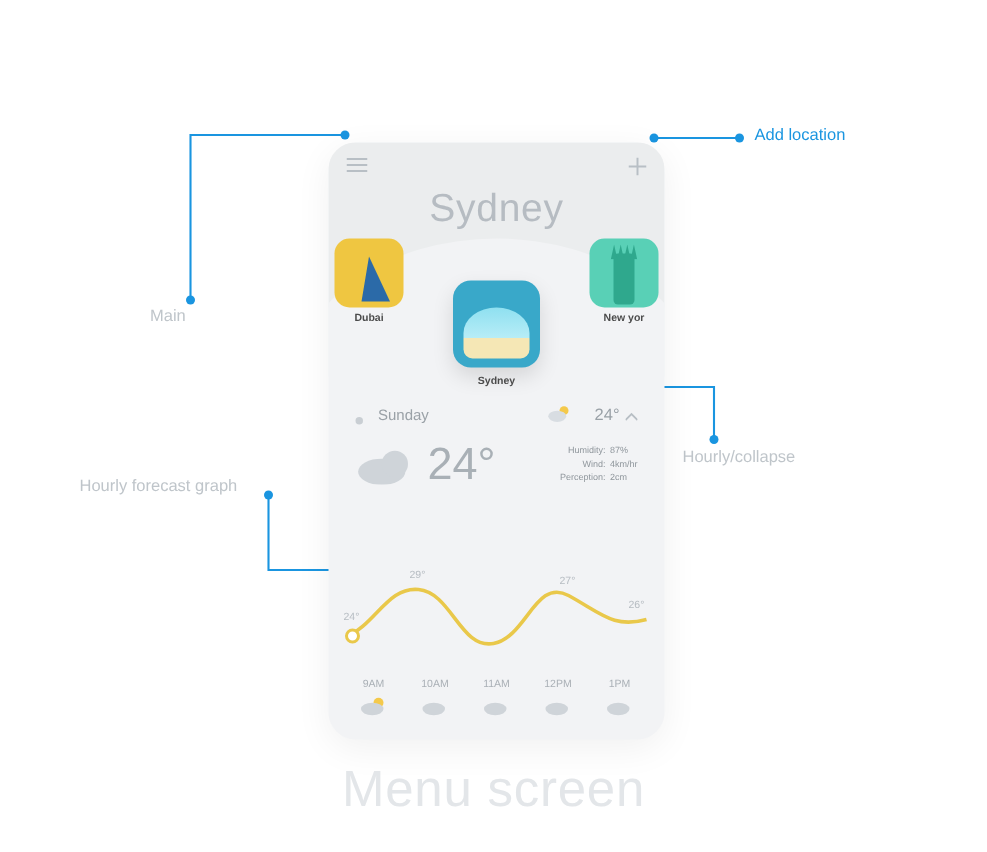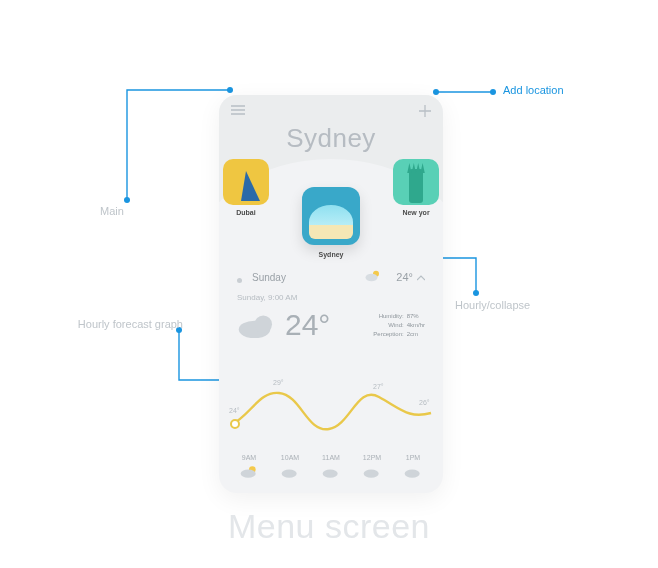--- a/index.html
+++ b/index.html
@@ -87,21 +87,21 @@
     <circle class="pin" cx="476" cy="293" r="3"></circle>
 
   <polyline class="line" points="232,380 179,380 179,330"></polyline>
   <circle class="pin" cx="232" cy="380" r="3"></circle>
     <circle class="pin" cx="179" cy="330" r="3"></circle>
 </svg>
 
 <div class="anno blue" style="left:503px;top:84px">Add location</div>
 <div class="anno" style="left:100px;top:205px">Main</div>
 <div class="anno" style="left:455px;top:299px">Hourly/collapse</div>
-<div class="anno" style="left:53px;top:318px;width:130px;text-align:right">Hourly forecast graph</div>
+<div class="anno" style="left:53px;top:318px;width:130px;text-align:left">Hourly forecast graph</div>
 
 <div class="phone">
 
   <div class="hdr">
     <div class="menu-btn">
       <svg width="14" height="10">
           <path d="M0 1h14M0 5h14M0 9h14" stroke="#b8bfc5" stroke-width="1.3"></path>
         </svg>
     </div>
     <div class="add-btn">
@@ -142,21 +142,20 @@
     </svg>
     <span class="daytemp">24°</span>
     <span class="chev">
       <svg width="8" height="6">
           <path d="M0 5 L4 1 L8 5" stroke="#b8bfc5" stroke-width="1.2" fill="none"></path>
         </svg>
     </span>
   </div>
 
   <div class="detail">
-    <div class="time">Sunday, 9:00 AM</div>
     <div class="nowrow">
       <svg class="cloud-lg" viewBox="0 0 48 30">
         <ellipse cx="20" cy="20" rx="18" ry="10" fill="#cfd4d9"></ellipse>
           <circle cx="30" cy="14" r="10" fill="#cfd4d9"></circle>
       </svg>
       <div class="bigtemp">24°</div>
       <div class="stats">
         <div><span class="statlbl">Humidity:</span><span>87%</span></div>
         <div><span class="statlbl">Wind:</span><span>4km/hr</span></div>
         <div><span class="statlbl">Perception:</span><span>2cm</span></div>

